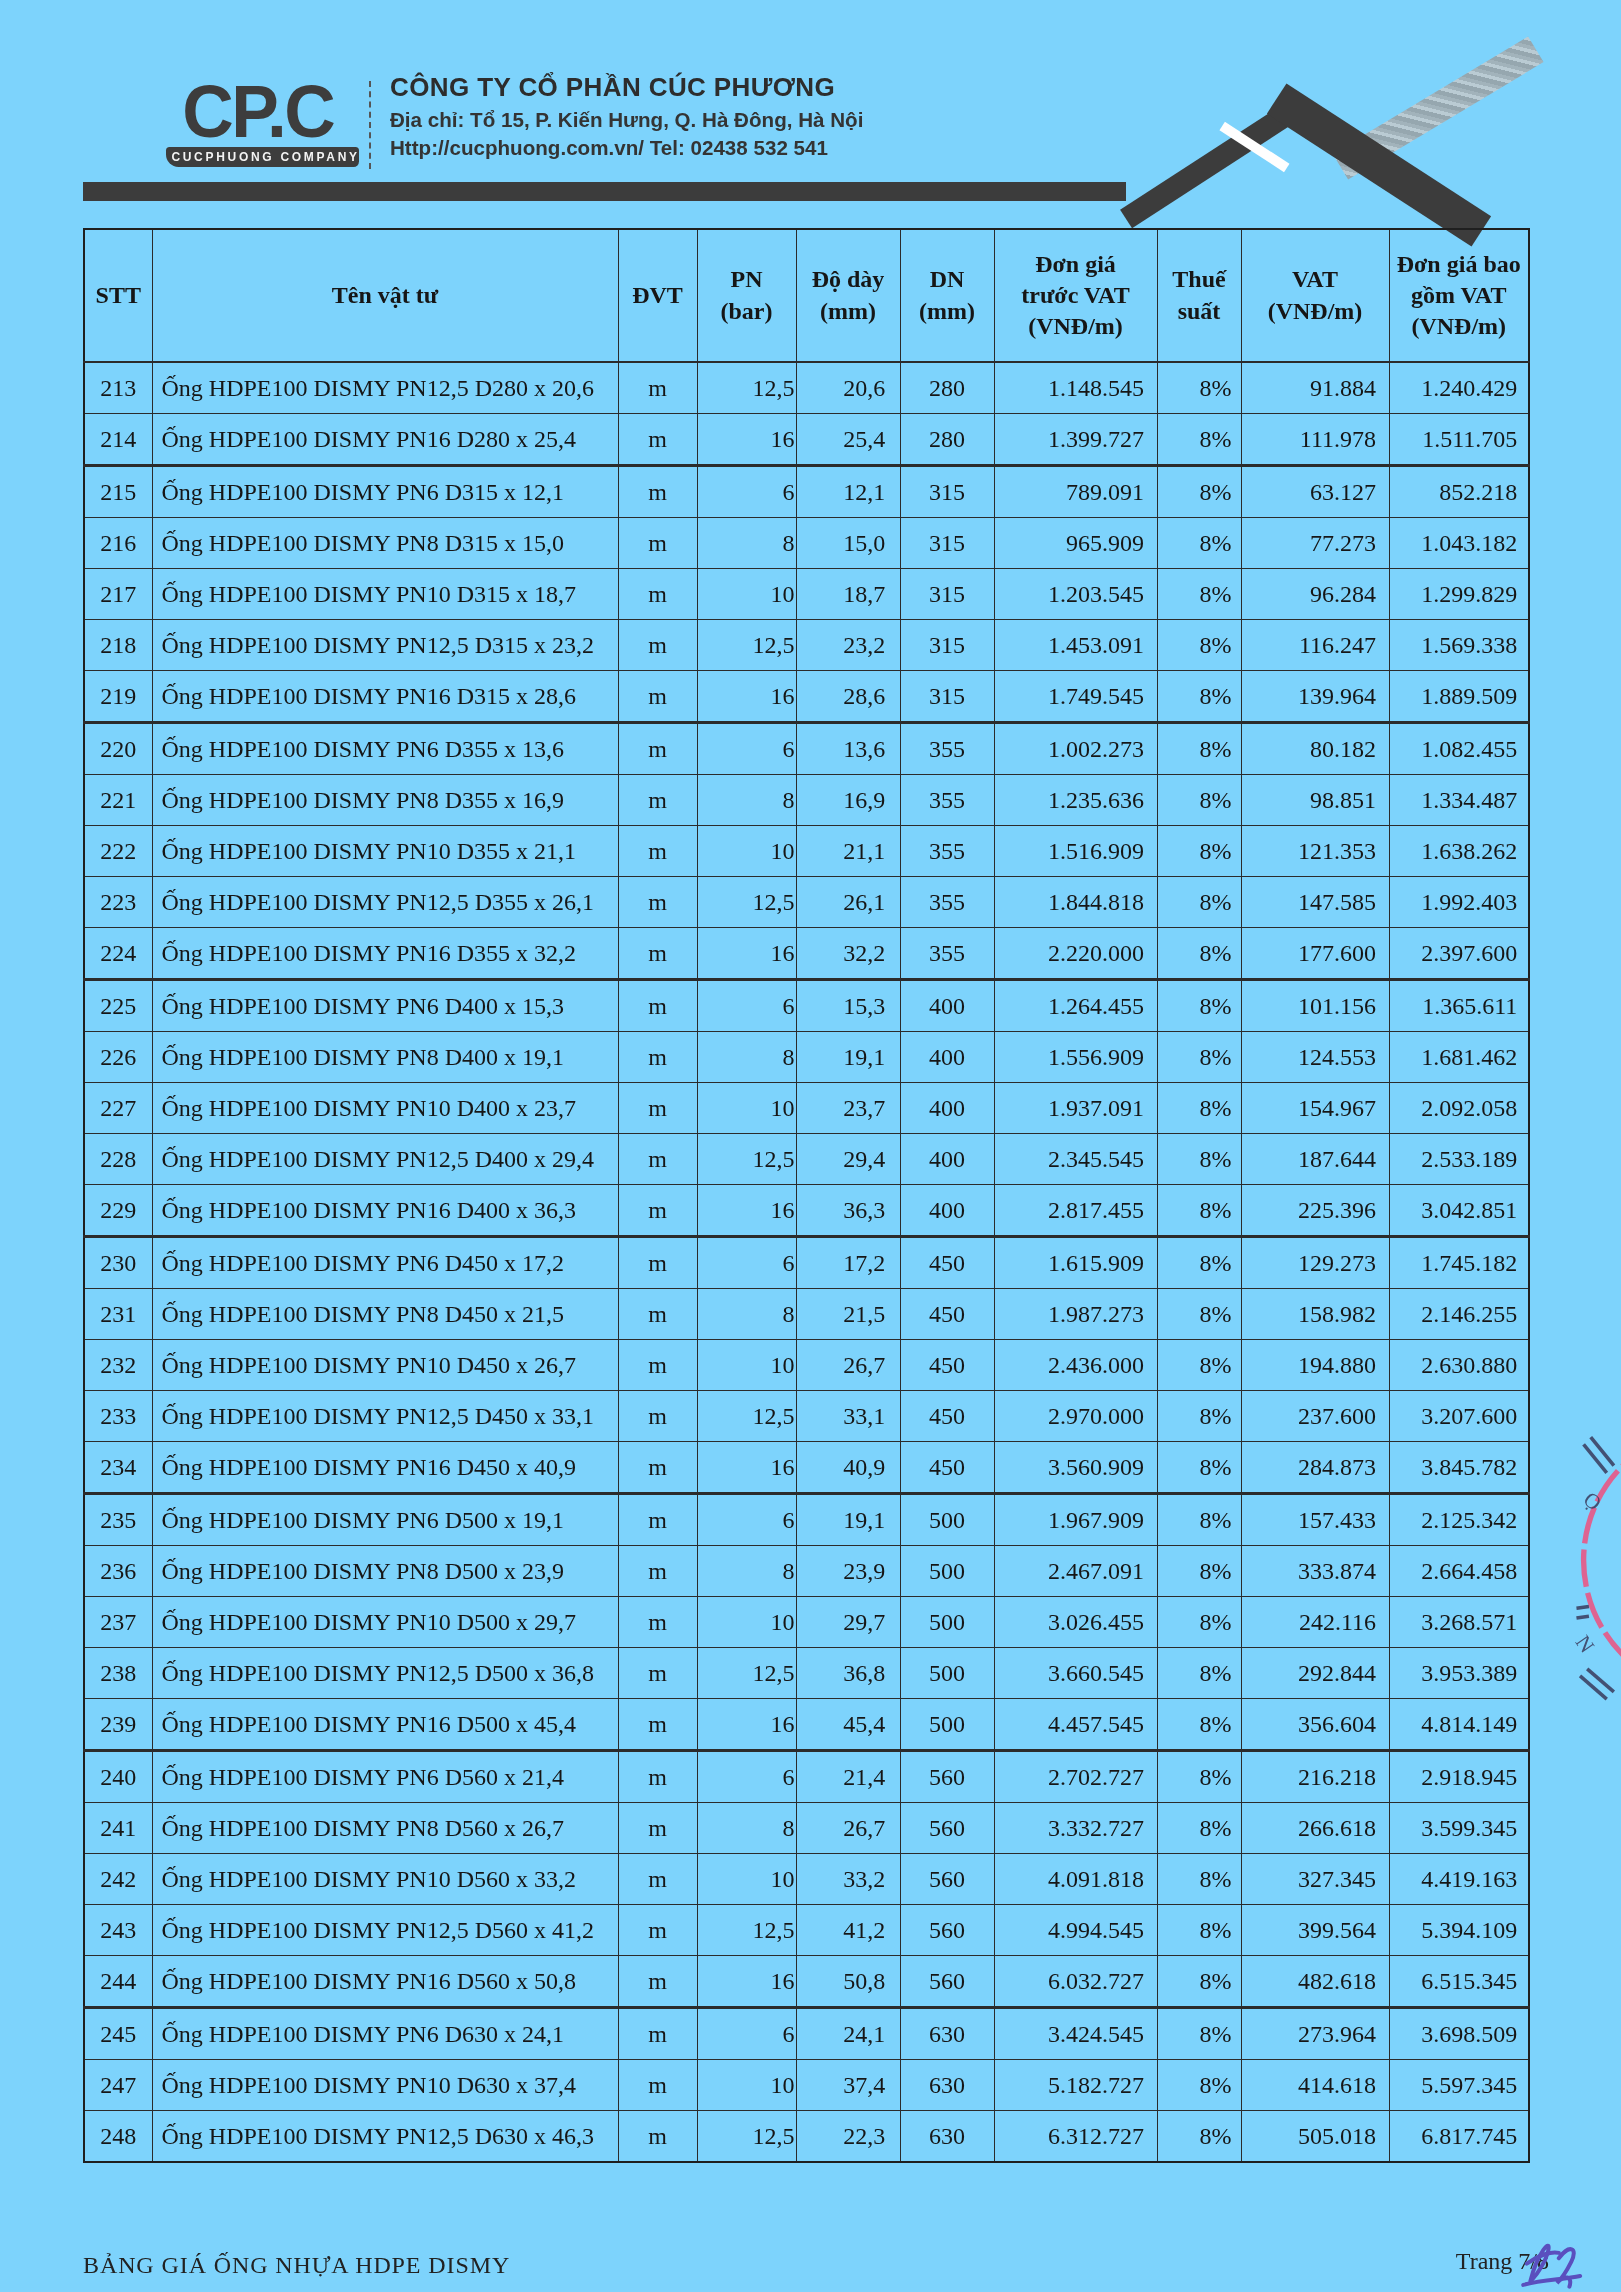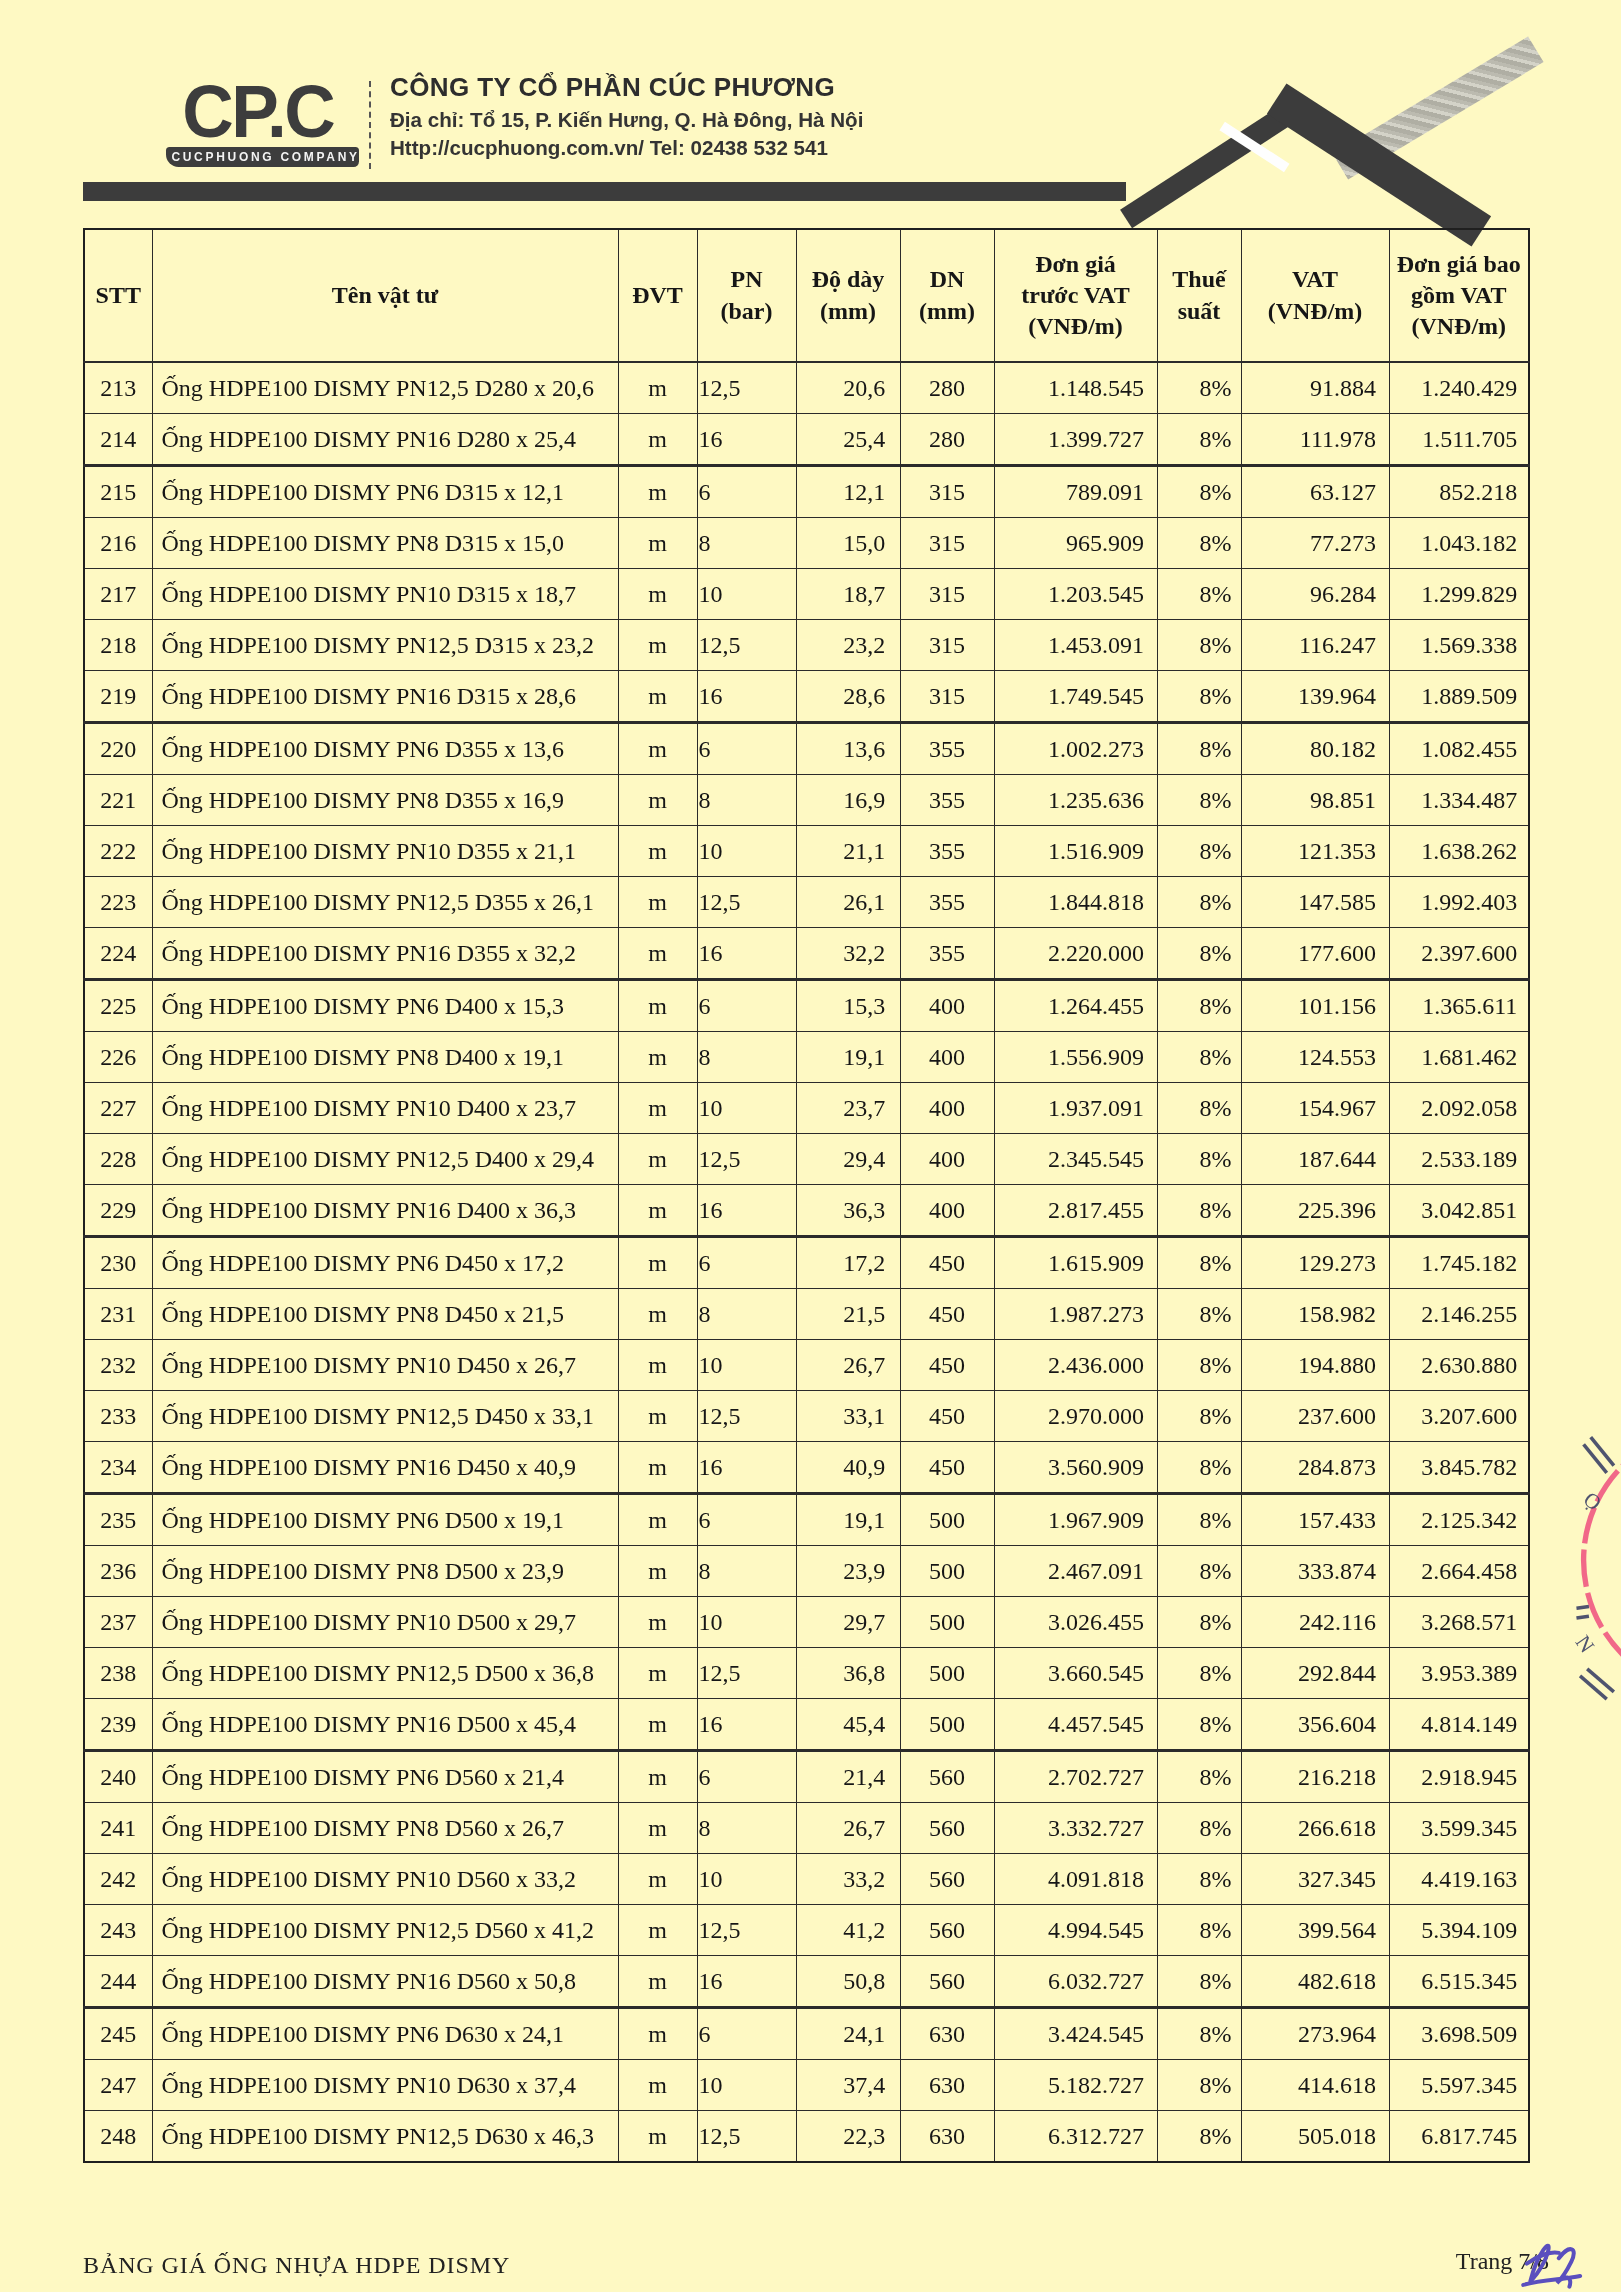--- a/index.html
+++ b/index.html
@@ -1,18 +1,18 @@
 <!DOCTYPE html>
 <html style="font-size:14.3px"><head>
 <meta charset="utf-8">
 <style>
   html,body { margin:0; padding:0; background:#e9e9e9; }
   .page {
     position:relative; width:1621px; height:2293px; margin:0 auto;
-    background:#fef9c3; overflow:hidden; color:#1b1b1b;
+    background:#7dd3fc; overflow:hidden; color:#1b1b1b;
     font-family:"Liberation Serif","DejaVu Serif",serif;
   }
 
   
   .logo-block { position:absolute; left:166px; top:77px; width:193px; text-align:center; }
   .logo-acronym {
     font-family:"Liberation Sans","DejaVu Sans",sans-serif;
     font-weight:900; font-size:75px; line-height:68px; letter-spacing:-2.7px;
     color:#3d3d3d; transform:scaleX(0.95); transform-origin:left;
     white-space:nowrap;
@@ -50,21 +50,21 @@
     font-size:24px; color:#161616; }
   table.price th, table.price td { border:1.8px solid #2b2b2b; overflow:hidden; }
   table.price { border:2.7px solid #1f1f1f; }
   thead th { height:131px; font-weight:600; line-height:1.3; text-align:center;
     border-bottom-width:2.7px !important; padding:0 3.6px; }
   tbody td { height:48px; white-space:nowrap; }
   tbody tr.group-end td { border-bottom-width:3.6px; }
   td.c0 { text-align:center; }
   td.c1 { text-align:left; padding-left:9px; }
   td.c2 { text-align:center; }
-  td.c3 { text-align:left; }
+  td.c3 { text-align:right; }
   td.c4 { text-align:right; padding-right:14.3px; }
   td.c5 { text-align:center; }
   td.c6 { text-align:right; padding-right:12.5px; }
   td.c7 { text-align:right; padding-right:9px; }
   td.c8 { text-align:right; padding-right:12.5px; }
   td.c9 { text-align:right; padding-right:10.7px; }
 
   
   .footer-left  { position:absolute; left:83px;  top:2252px; font-size:24px; color:#222; letter-spacing:0.9px;text-align:right; }
   .footer-right { position:absolute; right:72px; top:2248px; font-size:24px; color:#222; }

